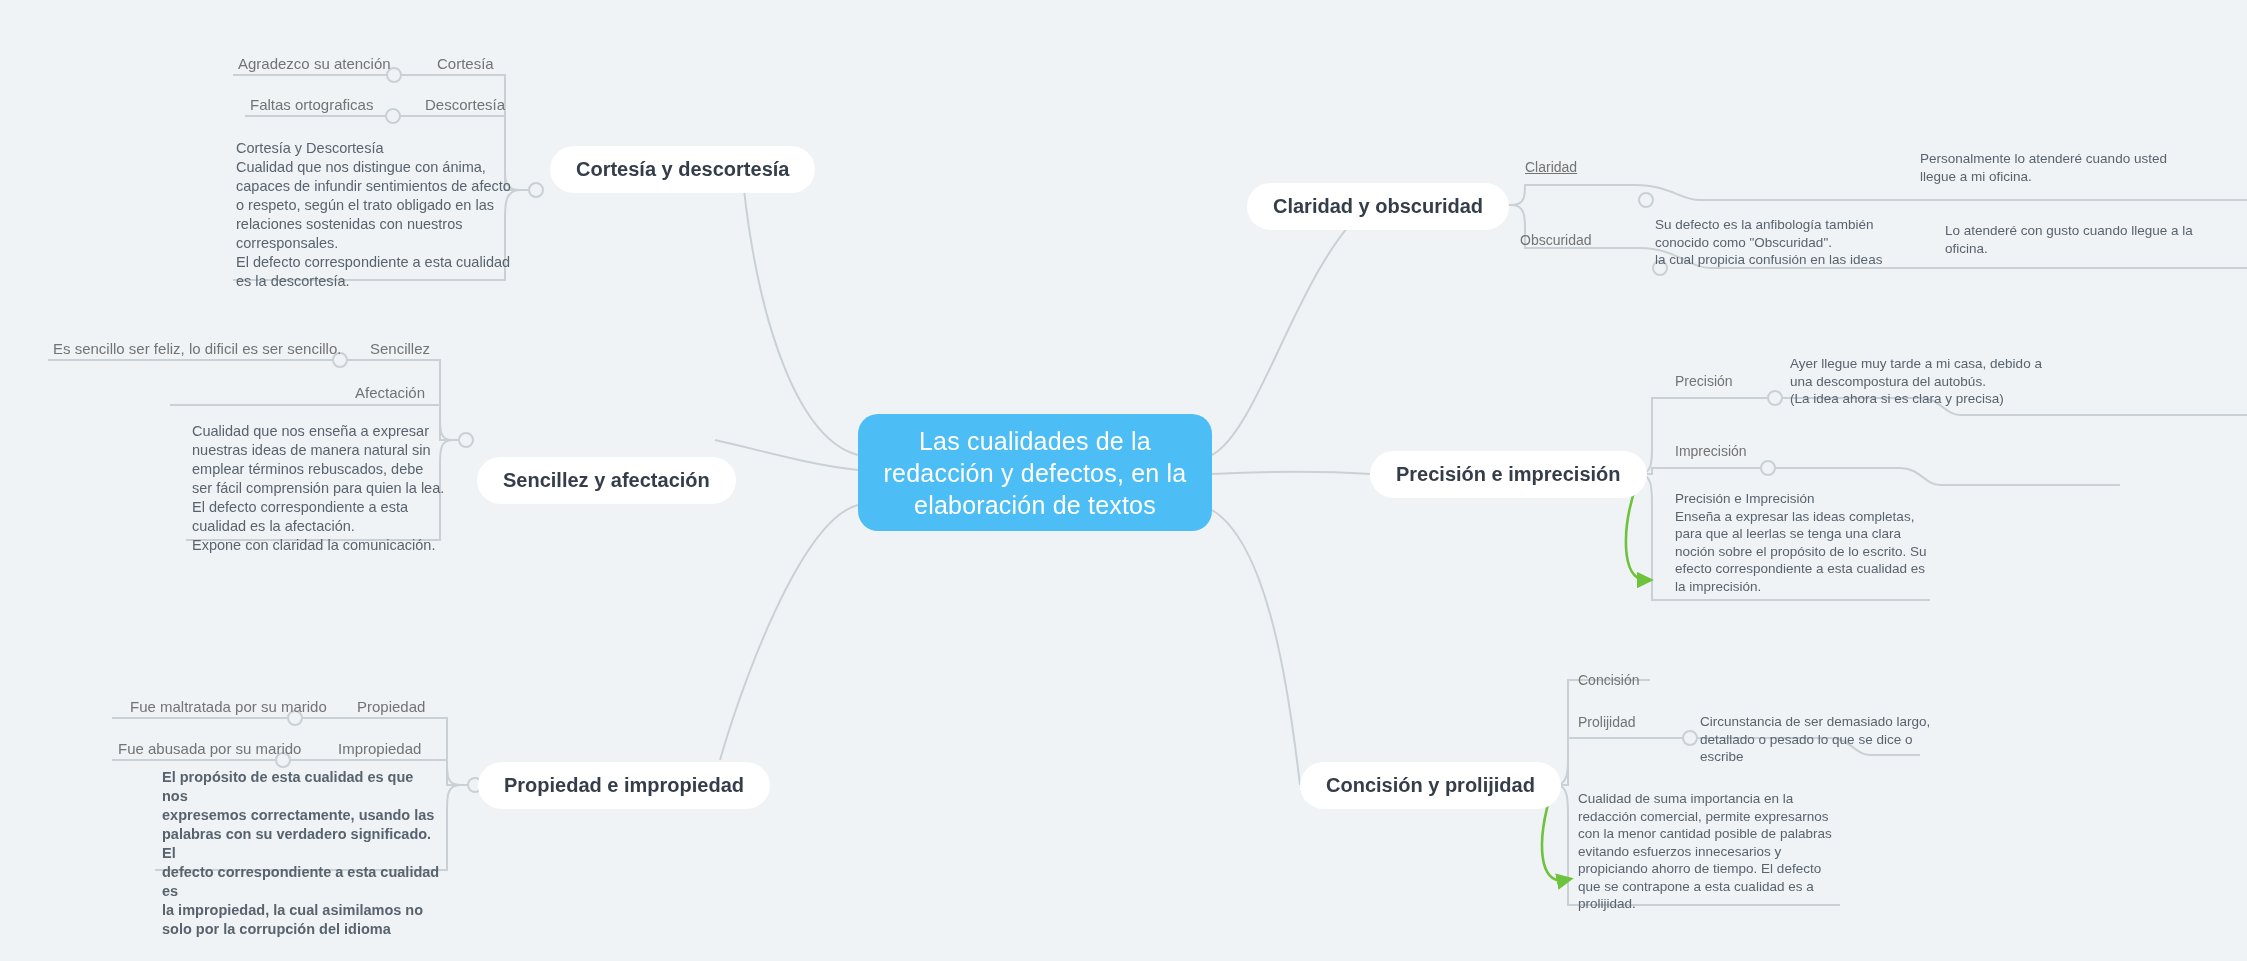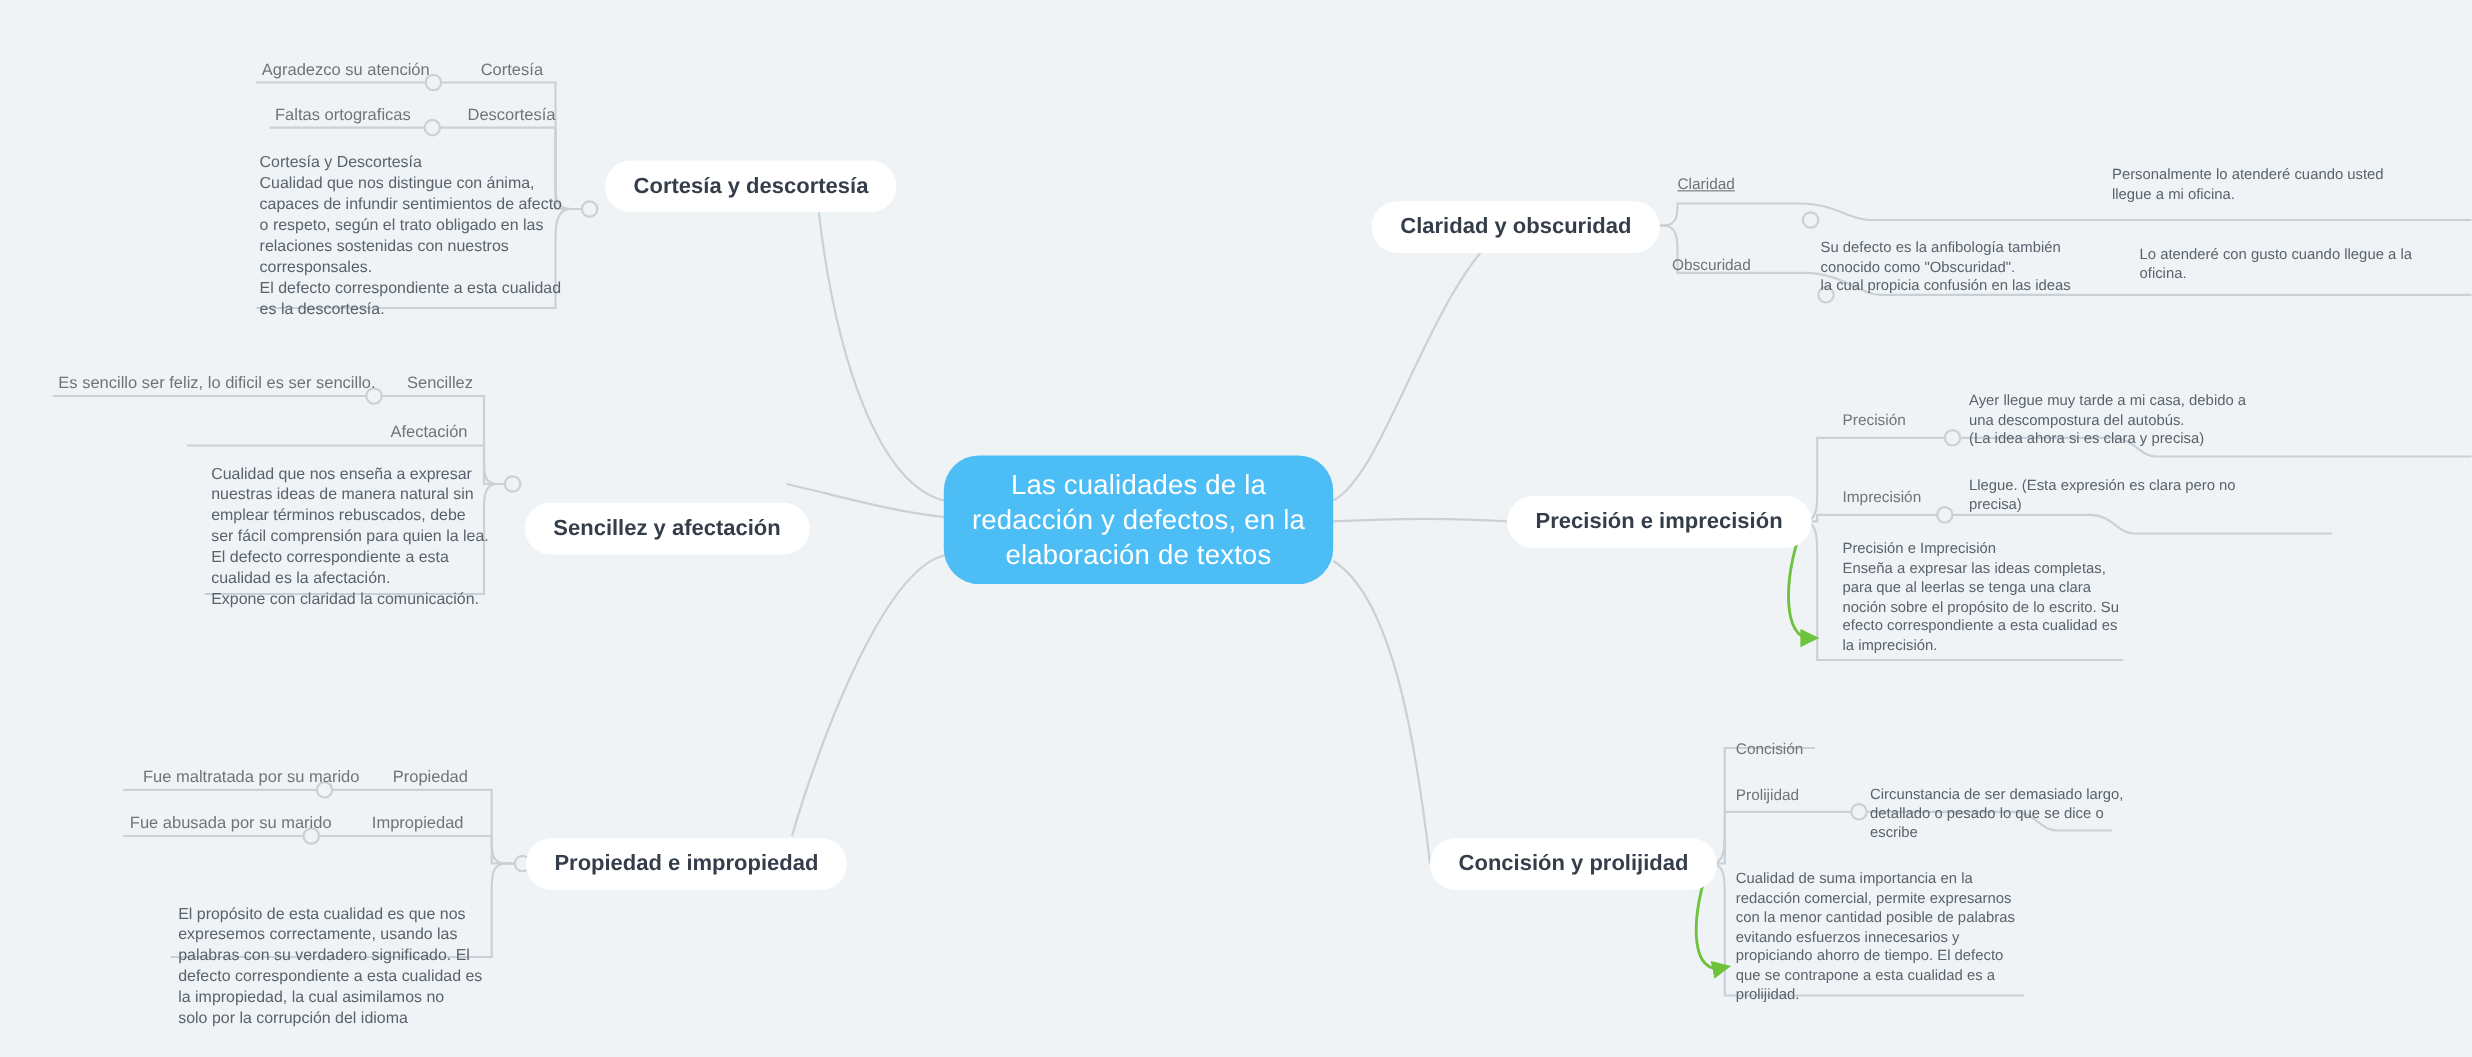--- a/index.html
+++ b/index.html
@@ -12,21 +12,21 @@
   }
   #canvas{position:absolute;inset:0;width:2247px;height:961px;}
   svg.wires{position:absolute;left:0;top:0;width:2247px;height:961px;pointer-events:none;}
 
   
   .central{
     position:absolute;
     left:858px; top:414px;
     width:354px; height:117px;
     background:#4DBDF5;
-    border-radius:32px;
+    border-radius:20px;
     display:flex;align-items:center;justify-content:center;
     color:#ffffff;
     font-size:25px;
     line-height:32px;
     text-align:center;
     letter-spacing:.2px;
     padding:0 14px;
     box-sizing:border-box;
   }
 
@@ -169,21 +169,21 @@
 cualidad es la afectación.
 Expone con claridad la comunicación.</div>
 
   <div class="pill" style="left:478px;top:762px;">
     <span>Propiedad e impropiedad</span>
   </div>
   <div class="sublabel" style="left:118px;top:698px;margin-left:12px;">Fue maltratada por su marido</div>
   <div class="sublabel" style="left:357px;top:698px;">Propiedad</div>
   <div class="sublabel" style="left:118px;top:740px;">Fue abusada por su marido</div>
   <div class="sublabel" style="left:338px;top:740px;">Impropiedad</div>
-  <div class="para" style="left:162px;top:822px;width:278px;">El propósito de esta cualidad es que nos
+  <div class="para" style="left:162px;top:768px;width:278px;font-weight:bold;">El propósito de esta cualidad es que nos
 expresemos correctamente, usando las
 palabras con su verdadero significado.     El
 defecto correspondiente a esta cualidad es
 la impropiedad, la cual asimilamos no
 solo por la corrupción del idioma</div>
 
   <div class="pill" style="left:1247px;top:183px;">
     <span>Claridad y obscuridad</span>
   </div>
   <div class="sublabel sm" style="left:1525px;top:159px;text-decoration:underline;">Claridad</div>
@@ -197,22 +197,20 @@
 oficina.</div>
 
   <div class="pill" style="left:1370px;top:451px;">
     <span>Precisión e imprecisión</span>
   </div>
   <div class="sublabel sm" style="left:1675px;top:373px;">Precisión</div>
   <div class="para tiny" style="left:1790px;top:355px;width:265px;">Ayer llegue muy tarde a mi casa, debido a
 una descompostura del autobús.
 (La idea ahora si es clara y precisa)</div>
   <div class="sublabel sm" style="left:1675px;top:443px;">Imprecisión</div>
-  <div class="para tiny" style="left:1790px;top:432px;width:265px;">Llegue. (Esta expresión es clara pero no
-precisa)</div>
   <div class="para tiny" style="left:1675px;top:490px;width:290px;">Precisión e Imprecisión
 Enseña a expresar las ideas completas,
 para que al leerlas se tenga una clara
 noción sobre el propósito de lo escrito. Su
 efecto correspondiente a esta cualidad es
 la imprecisión.</div>
 
   <div class="pill" style="left:1300px;top:762px;">
     <span>Concisión y prolijidad</span>
   </div>

